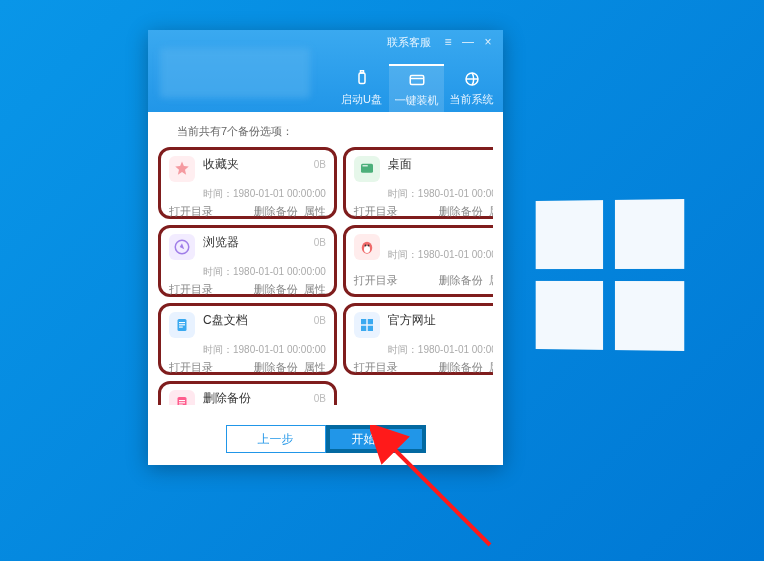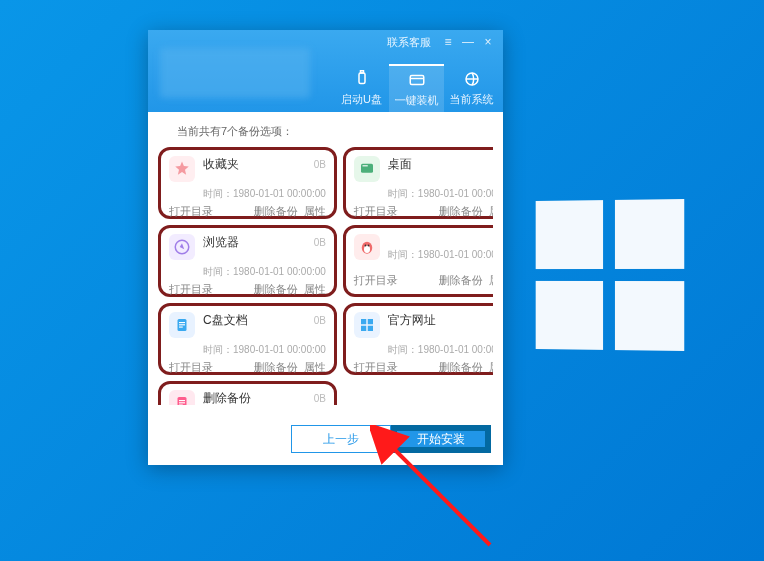--- a/index.html
+++ b/index.html
@@ -177,41 +177,41 @@
       justify-content: space-between;
       font-size: 11px;
       color: #888;
       padding-top: 3px;
     }
     .card-actions span { cursor: pointer; }
     .card-actions .right { display: flex; gap: 6px; align-items: center; }
     .footer {
       padding: 12px;
       display: flex;
-      justify-content: flex-end;
+      justify-content: center;
       font-family: Liberation Serif, serif;
     }
     .btn {
       width: 100px;
       height: 28px;
       display: flex;
       align-items: center;
       justify-content: center;
       font-size: 12px;
       cursor: pointer;
     }
     .btn-secondary {
       border: 1px solid #2196e8;
       color: #2196e8;
       background: #fff;
     }
     .btn-primary {
       background: #2196e8;
       color: #fff;
-      border: 6px solid #0369a1;
+      border: 4px solid #0369a1;
     }
     .arrow {
       position: absolute;
       left: 370px;
       top: 425px;
       pointer-events: none;
     }
     .ic-fav { background: #ffeef0; }
     .ic-desk { background: #e6f7ea; }
     .ic-brow { background: #f2ecff; }

